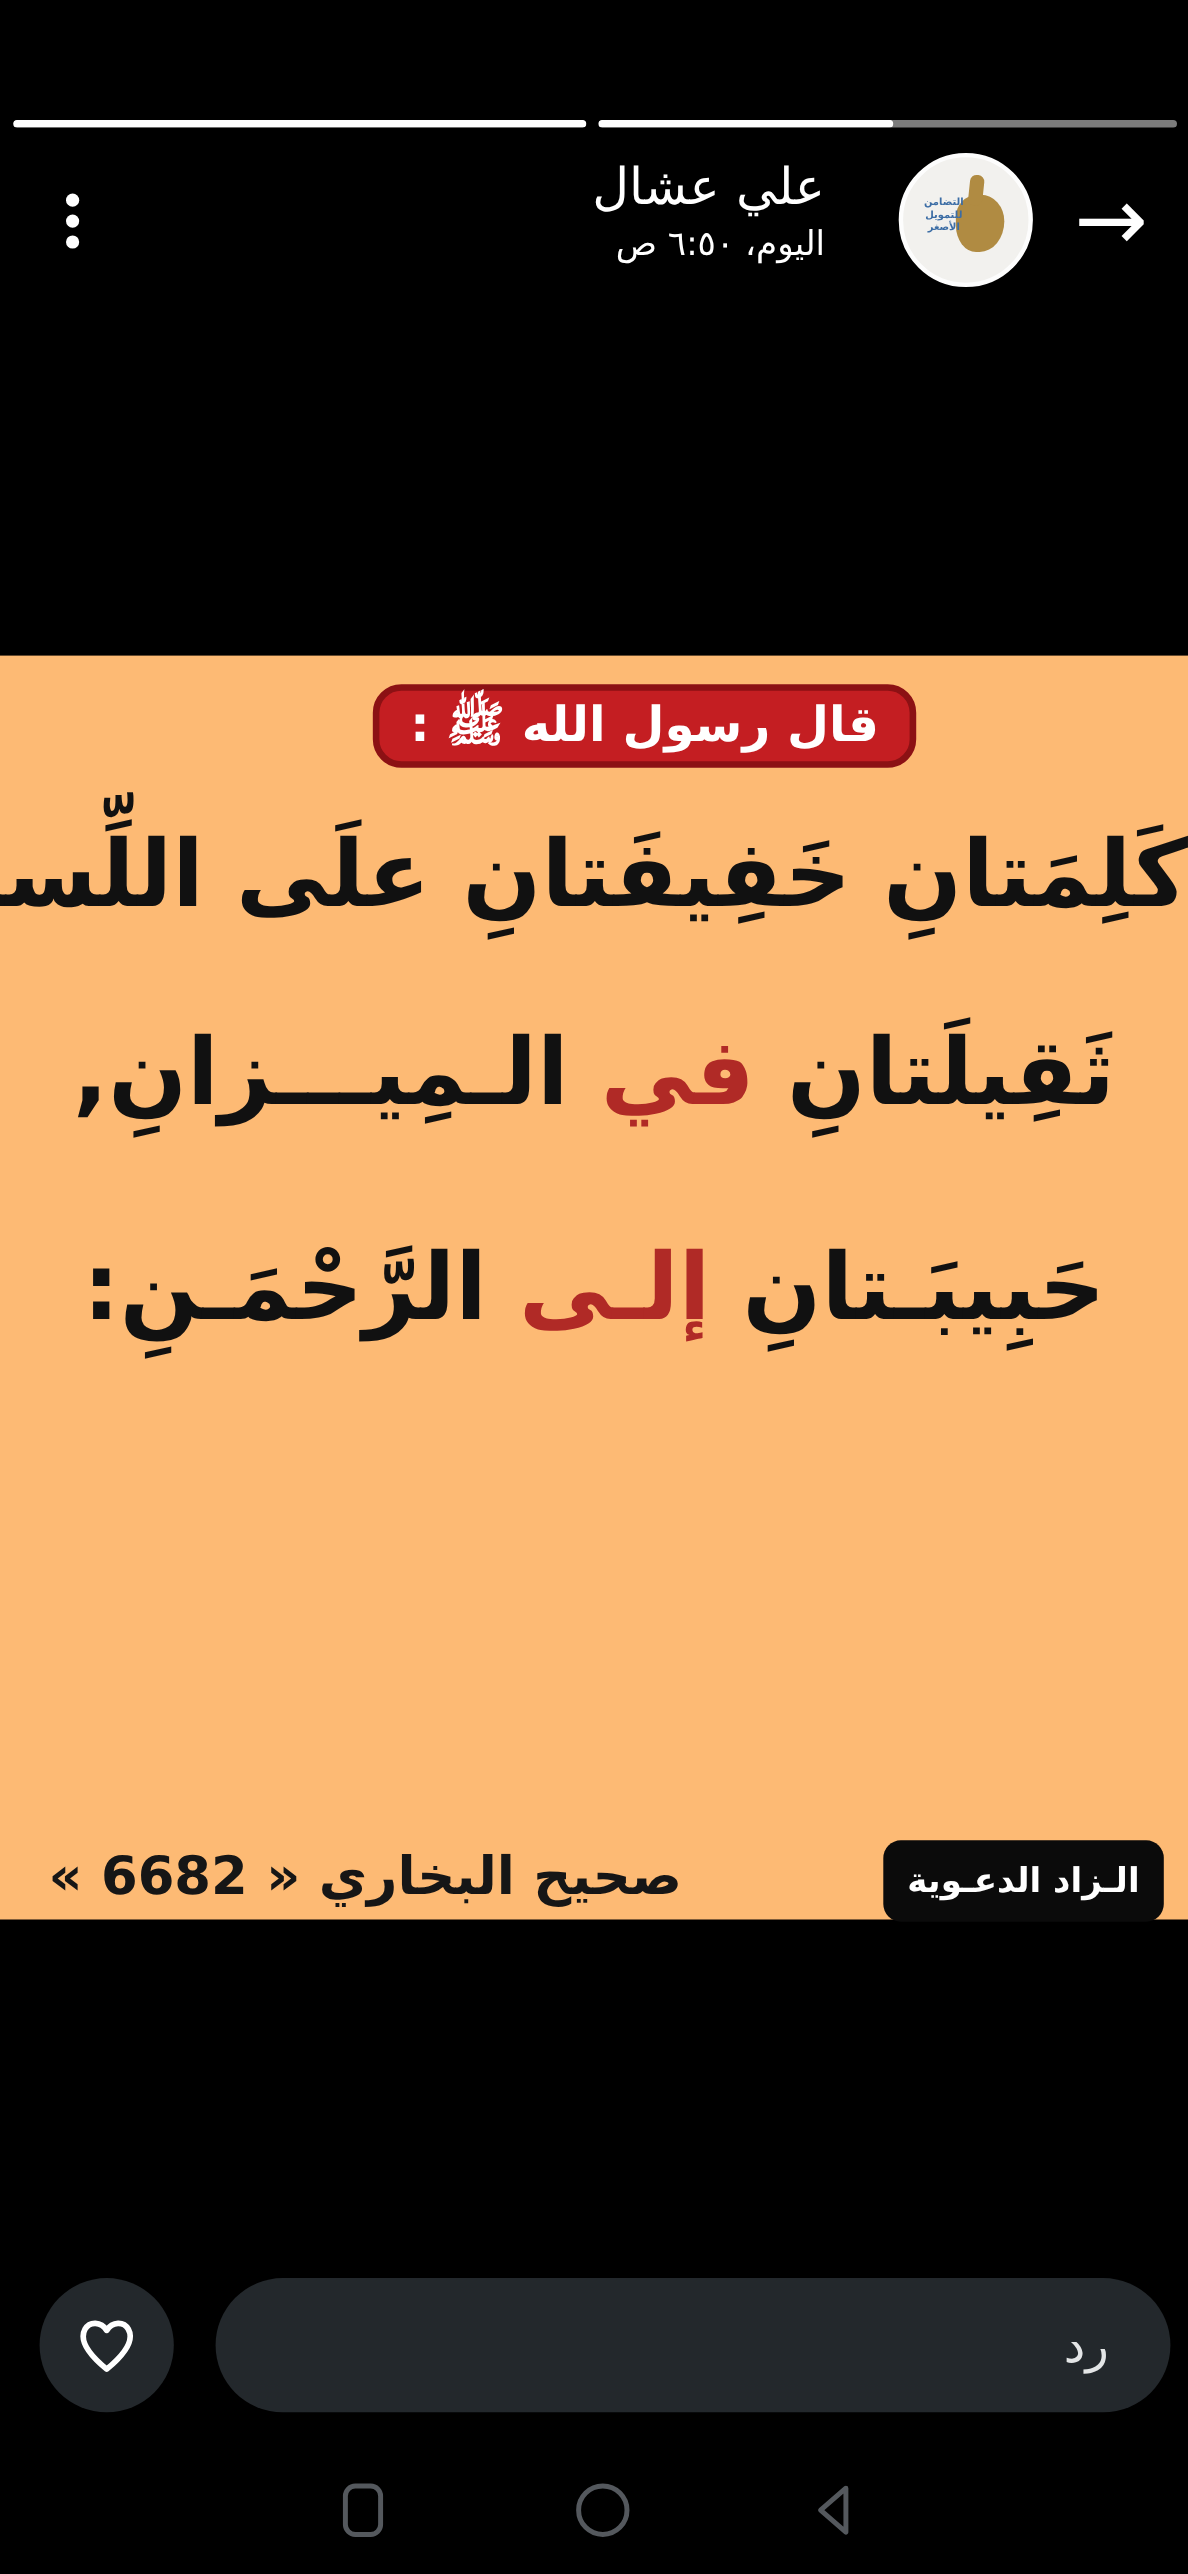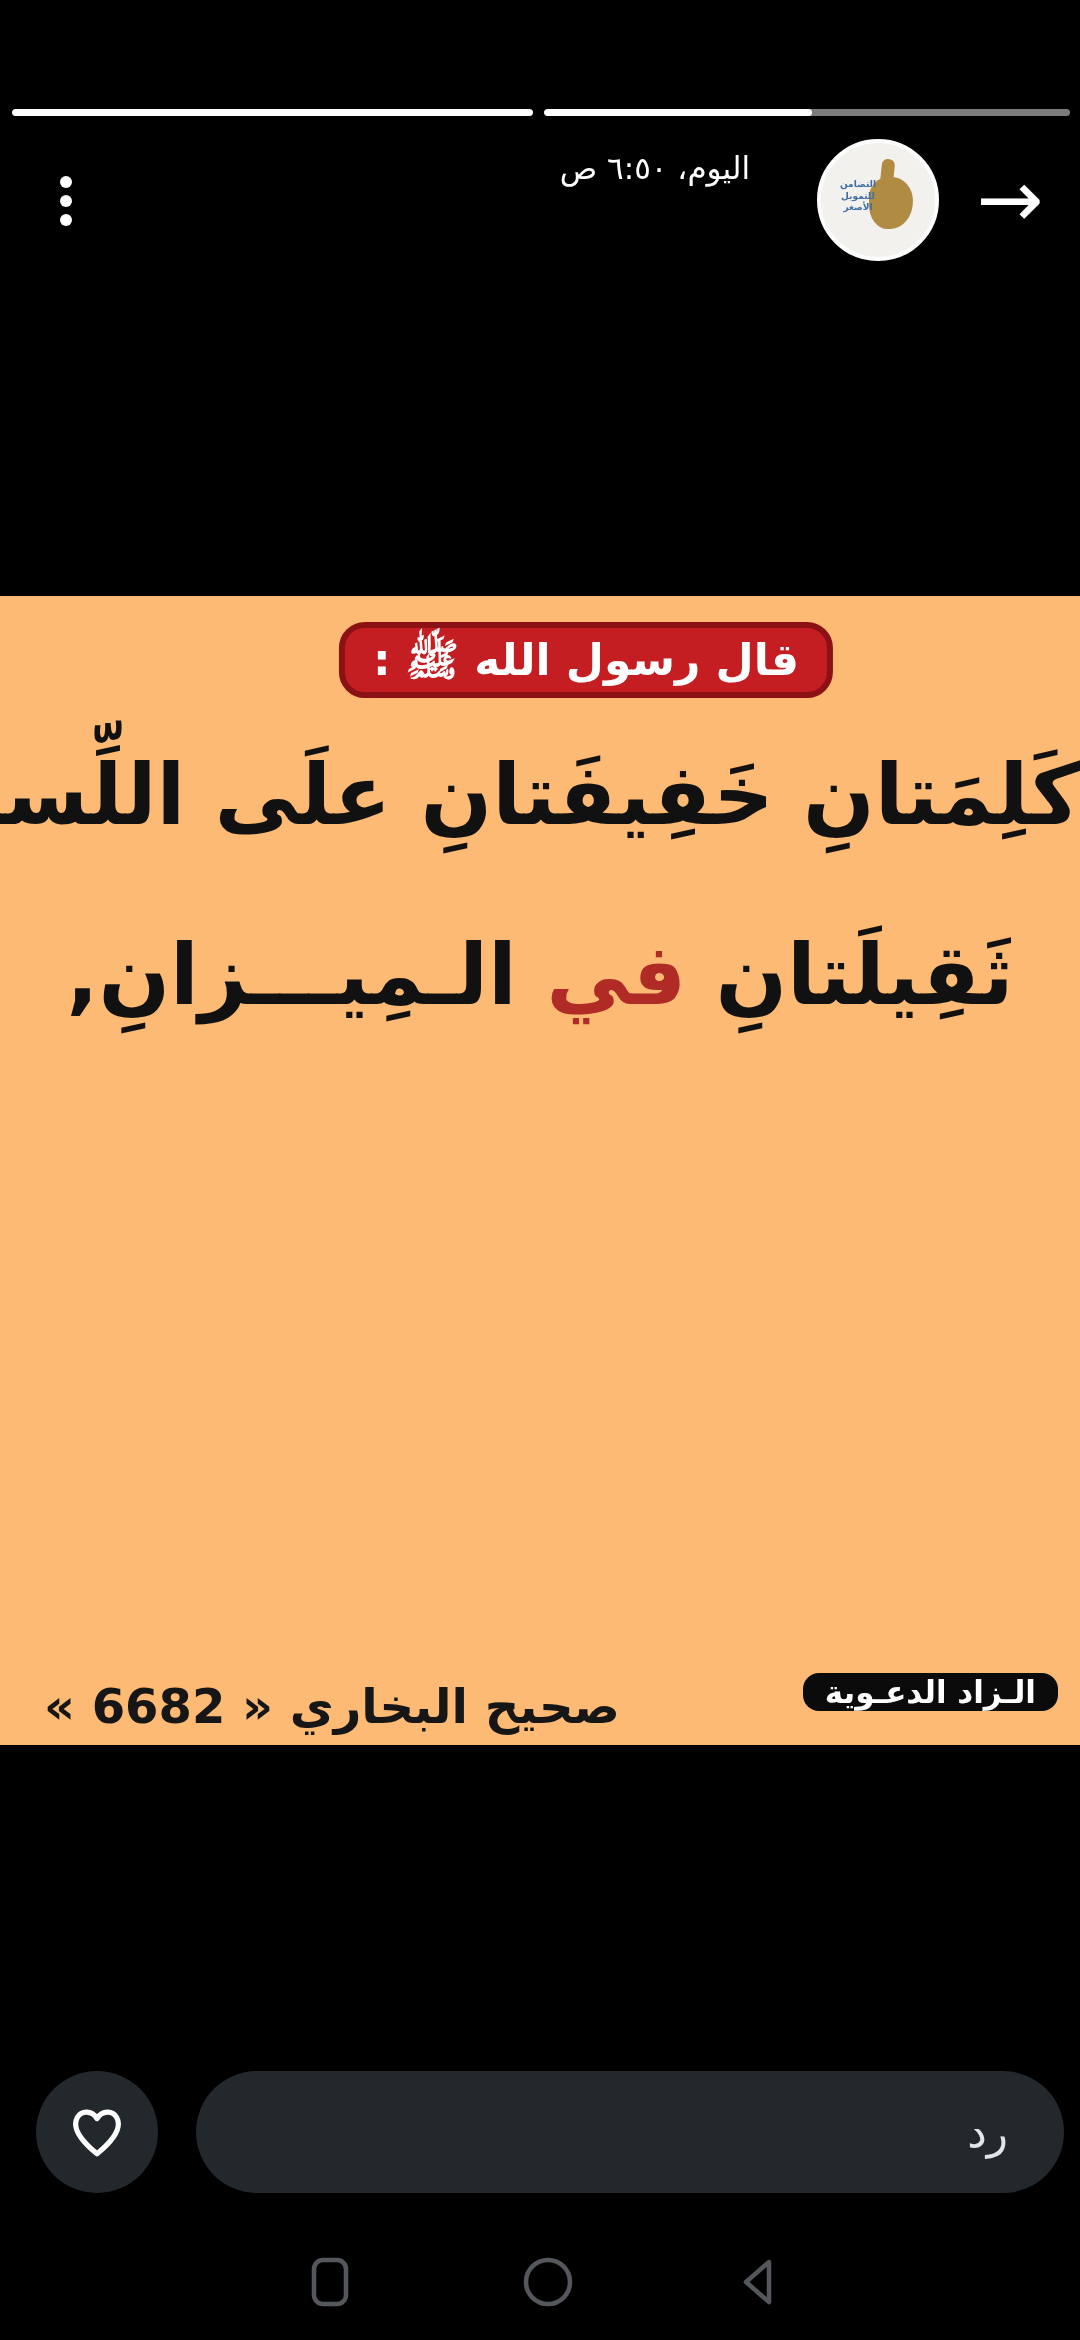--- a/index.html
+++ b/index.html
@@ -34,21 +34,21 @@
   .intro-badge{position:absolute;top:26px;left:50%;transform:translateX(-50%);margin-left:46px;
                background:#c41e22;border:6px solid #8c1114;border-radius:26px;color:#fff;
                font-weight:bold;font-size:44px;line-height:58px;padding:3px 28px;direction:rtl;white-space:nowrap;}
   .hadith-line{position:absolute;left:0;width:100%;text-align:center;direction:rtl;font-weight:bold;
                font-size:84px;line-height:150px;white-space:nowrap;}
   .l1{top:124px;} .l2{top:304px;} .l3{top:499px;} .l4{top:701px;} .l5{top:899px;}
   .seg-black{color:#111111;} .seg-red{color:#b02a26;} .seg-green{color:#2e7d31;} .seg-blue{color:#2828ad;}
   .source-line{position:absolute;left:44px;top:1078px;direction:rtl;font-weight:bold;
                font-size:48px;line-height:64px;color:#161616;white-space:nowrap;}
   .watermark-badge{position:absolute;right:22px;top:1077px;background:#0b0b0b;color:#fff;
-               font-size:31px;font-weight:bold;line-height:34px;padding:2px 22px;border-radius:16px;
+               font-size:31px;font-weight:bold;line-height:34px;padding:20px 22px;border-radius:16px;
                direction:rtl;white-space:nowrap;}
 
   
   .like-btn{position:absolute;left:36px;top:2071px;width:122px;height:122px;border-radius:50%;
             background:#23282c;display:flex;align-items:center;justify-content:center;
             border:none;padding:0;cursor:pointer;}
   .reply-pill{position:absolute;left:196px;top:2071px;width:868px;height:122px;border-radius:61px;
               background:#23282c;direction:rtl;display:flex;align-items:center;
               padding:0 56px;box-sizing:border-box;color:#e3e5e6;font-size:44px;cursor:text;text-align:center;}
 
@@ -68,20 +68,21 @@
     <div class="progress-fill" style="width: 51%;"></div>
   </div>
 
   <div class="kebab">
       <i></i>
       <i></i>
       <i></i>
     </div>
 
   <div class="id-block">
+    <div class="contact-name">علي عشال</div>
     <div class="timestamp">اليوم، ٦:٥٠ ص</div>
   </div>
 
   <div class="avatar">
     <span class="avatar-mark"></span>
     <span class="avatar-text">التضامن للتمويل الأصغر</span>
   </div>
 
   <div class="back-arrow">→</div>
 
@@ -89,20 +90,23 @@
     <div class="intro-badge">قال رسول الله ﷺ :</div>
 
     <div class="hadith-line l1">
       <span class="seg-black">كَلِمَتانِ خَفِيفَتانِ علَى اللِّسانِ,</span>
     </div>
 
     <div class="hadith-line l2">
       <span class="seg-black">ثَقِيلَتانِ </span><span class="seg-red">في</span><span class="seg-black"> الـمِيـــزانِ,</span>
     </div>
 
+    <div class="hadith-line l3">
+      <span class="seg-black">حَبِيبَـتانِ </span><span class="seg-red">إلـى</span><span class="seg-black"> الرَّحْمَـنِ:</span>
+    </div>
 
 
 
     <div class="source-line">صحيح البخاري « 6682 »</div>
     <div class="watermark-badge">الـزاد الدعـوية</div>
   </div>
 
   <button class="like-btn">
     <svg width="56" height="52" viewBox="0 0 54 50">
       <path d="M27 46 C 10 32, 3 20, 8 11 C 12 4, 22 4, 27 12 C 32 4, 42 4, 46 11 C 51 20, 44 32, 27 46 Z" fill="none" stroke="#ffffff" stroke-width="5" stroke-linejoin="round"></path>

